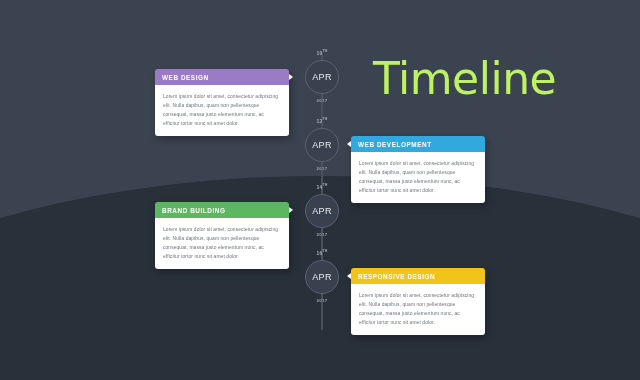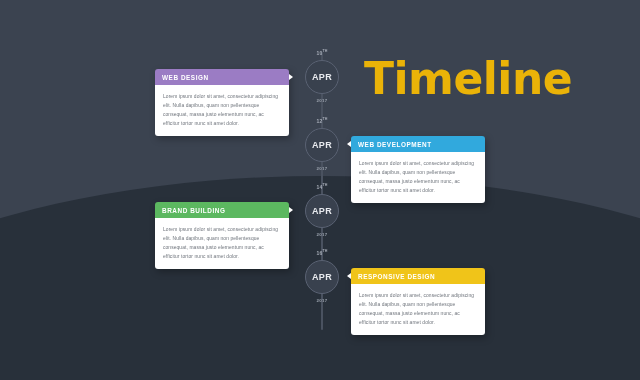--- a/index.html
+++ b/index.html
@@ -62,41 +62,41 @@
     font-weight:bold;
     margin-bottom:1px;
   }
   .marker .mk-day sup{
     font-size:3.6px;
     vertical-align:super;
   }
   .marker .mk-mon{
     display:block;
     font-size:9px;
-    font-weight:bold;
+    font-weight:normal;
     color:#e8eaee;
     letter-spacing:.3px;
     margin:16px;
   }
   .marker .mk-yr{
     display:block;
     font-size:4.4px;
     color:#9aa1ad;
     letter-spacing:.3px;
     font-weight:bold;
     margin-top:1px;
   }
   
   .title{
     position:absolute;
-    left:364px;
+    left:373px;
     top:57px;
     font-size:44px;
-    font-weight:bold;
-    color:#eab308;
+    font-weight:normal;
+    color:#bef264;
     letter-spacing:-0.5px;
     line-height:1;
     font-family:"DejaVu Sans", sans-serif;
   }
   
   .card{
     position:absolute;
     width:134px;
     box-shadow:2px 3px 7px rgba(0,0,0,.28);
   }

